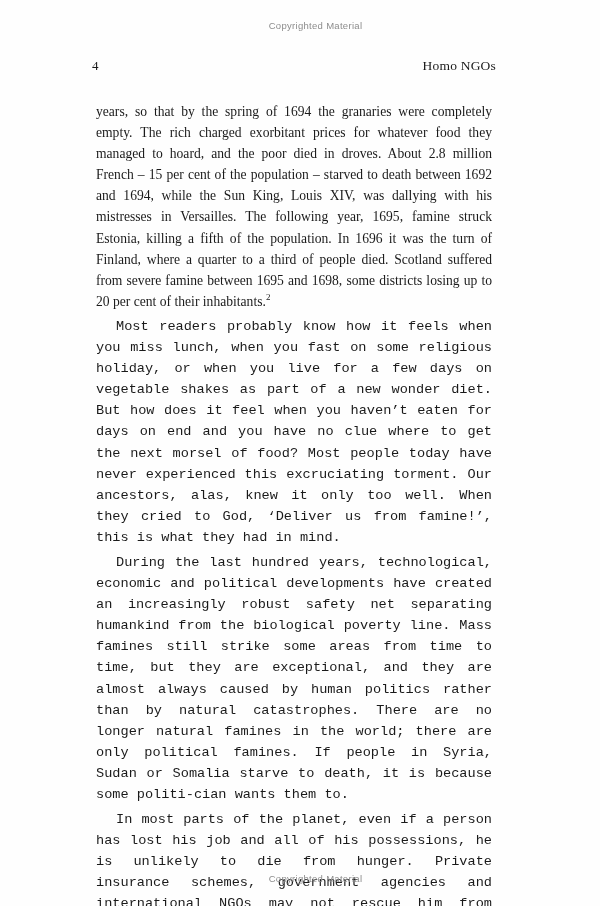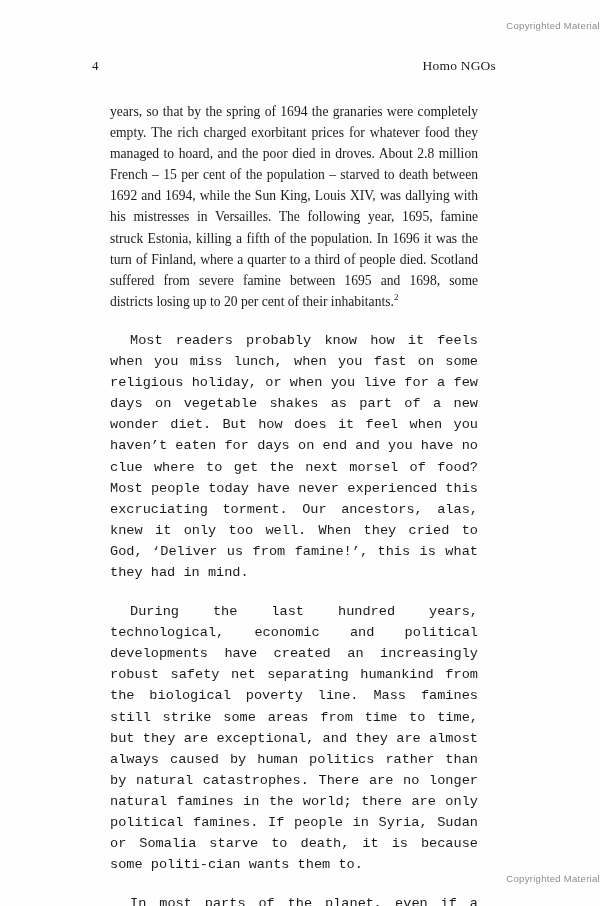--- a/index.html
+++ b/index.html
@@ -17,21 +17,21 @@
   }
   .page {
     position: absolute;
     inset: 0;
     background: #fefefe;
   }
   .watermark {
     position: absolute;
     left: 0;
     right: 0;
-    text-align: right;
+    text-align: center;
     font-family: "Liberation Sans", sans-serif;
     font-size: 9.5px;
     letter-spacing: 0.3px;
     color: #8c8c8c;
     margin-left: 31px;
   }
   .watermark-top { top: 20px; }
   .watermark-bottom { bottom: 22px; }
 
   .content {
@@ -50,21 +50,21 @@
   }
   .folio {
     font-size: 13px;
   }
   .book-title {
     font-size: 13.5px;
     letter-spacing: 0.2px;
   }
 
   p.body {
-    margin: 18px;
+    margin: 4px;
     font-size: 13.6px;
     line-height: 21.1px;
     text-align: justify;
     text-justify: inter-word;
     hyphens: manual;
   }
   p.body + p.body {
     text-indent: 20px;
     font-family: Liberation Mono, monospace;
   }

